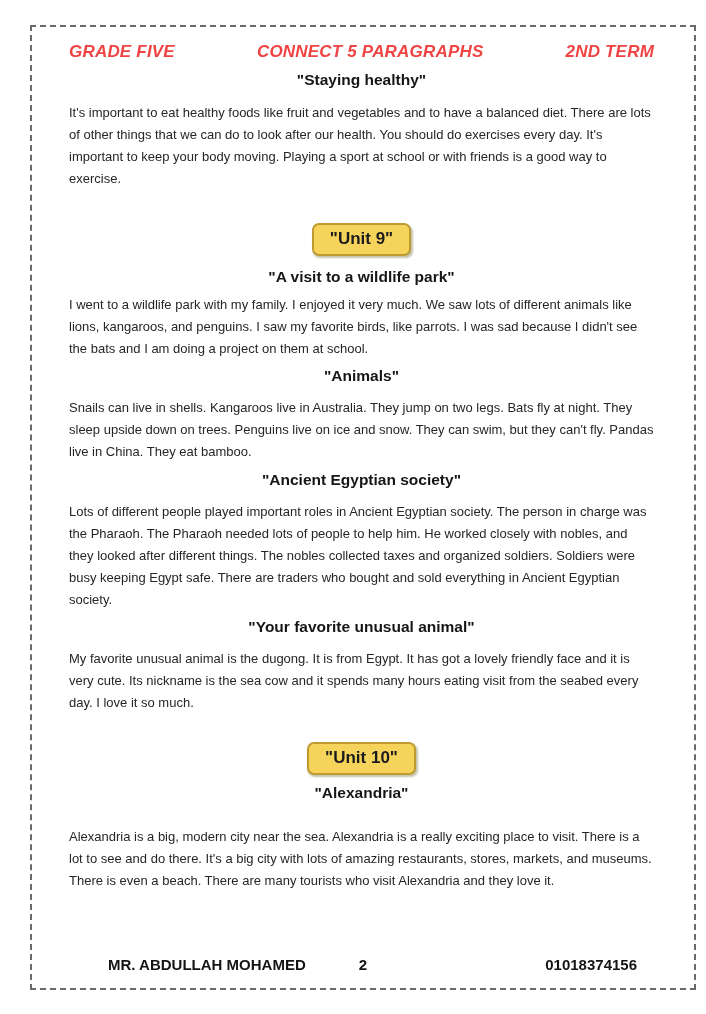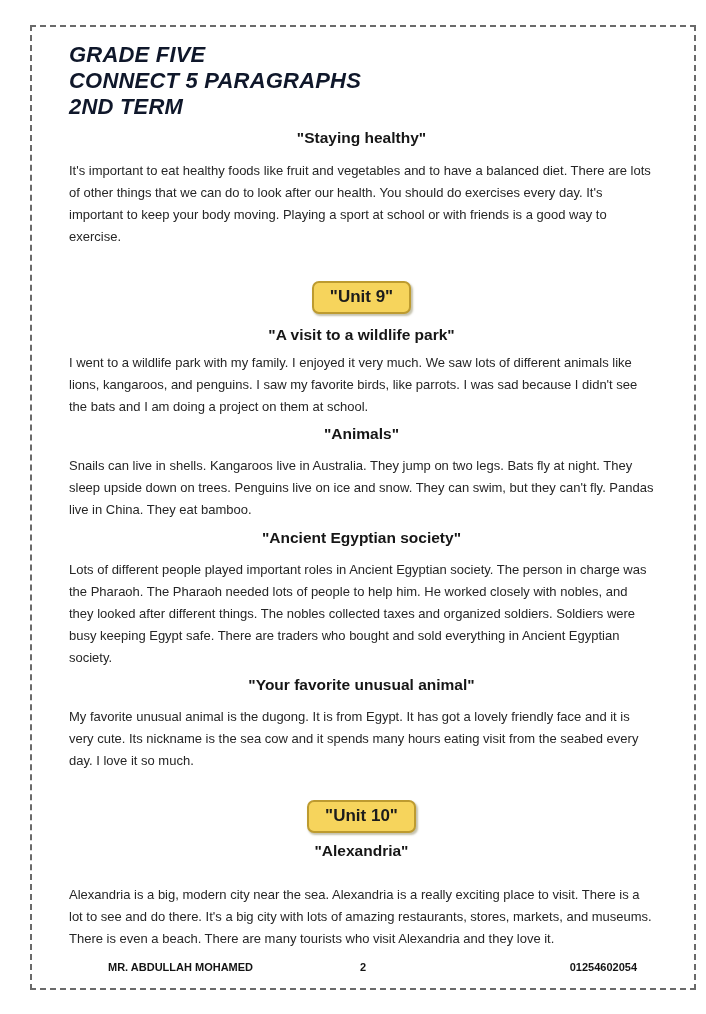--- a/index.html
+++ b/index.html
@@ -22,24 +22,23 @@
     box-sizing: border-box;
     padding: 15px 40px 0 37px;
     background: #ffffff;
   }
   .header-row {
     display: flex;
     justify-content: space-between;
     align-items: baseline;
     font-weight: bold;
     font-style: italic;
-    font-size: 22px;
+    font-size: 17px;
     letter-spacing: 0.2px;
-    color: #0f172a;
-    flex-direction: column;
+    color: #ef4444;
   }
   .section-title {
     text-align: center;
     font-weight: bold;
     font-size: 15.5px;
     color: #161616;
   }
   .para {
     font-size: 13px;
     line-height: 22px;
@@ -78,21 +77,21 @@
   .footer-row {
     position: absolute;
     left: 0;
     right: 0;
     bottom: 15px;
     display: flex;
     justify-content: space-between;
     align-items: baseline;
     padding: 0 57px 0 76px;
     font-weight: bold;
-    font-size: 11px;
+    font-size: 15px;
     color: #141414;
   }
   .footer-center {
     position: absolute;
     left: 50%;
     transform: translateX(-50%);
   }
 </style>
 </head>
 <body>
@@ -127,16 +126,16 @@
   <div class="badge-wrap m-badge-10">
     <span class="unit-badge" style="background: rgb(246, 212, 92); border-color: rgb(189, 155, 48);">"Unit 10"</span>
   </div>
 
   <div class="section-title m-title-6">"Alexandria"</div>
   <div class="para m-para-6">Alexandria is a big, modern city near the sea. Alexandria is a really exciting place to visit. There is a lot to see and do there. It's a big city with lots of amazing restaurants, stores, markets, and museums. There is even a beach. There are many tourists who visit Alexandria and they love it.</div>
 
   <div class="footer-row">
     <span>MR. ABDULLAH MOHAMED</span>
     <span class="footer-center">2</span>
-    <span>01254602054</span>
+    <span>01018374156</span>
   </div>
 
 </div>
 
 </body></html>

